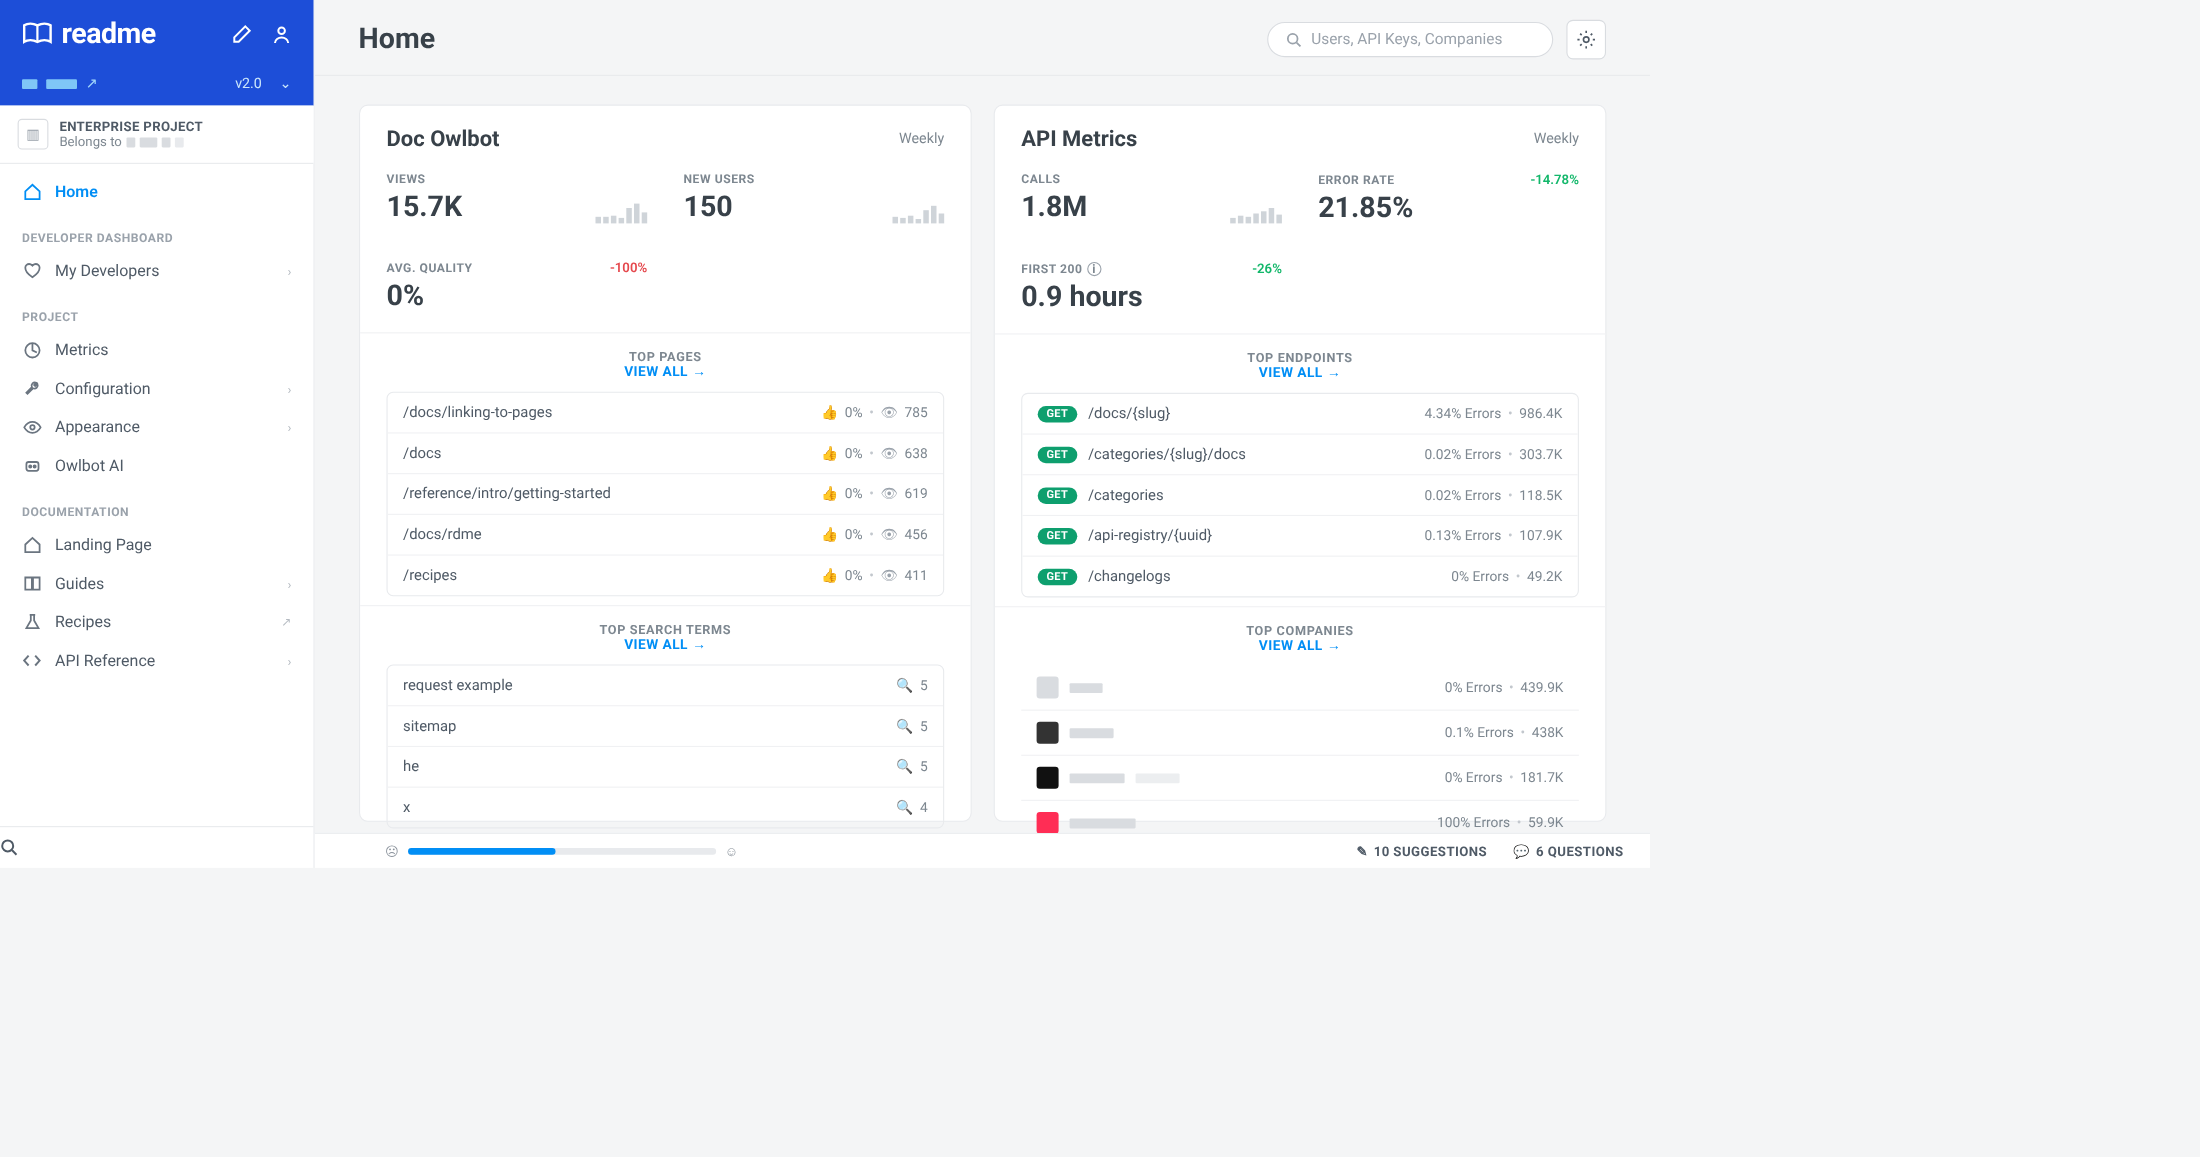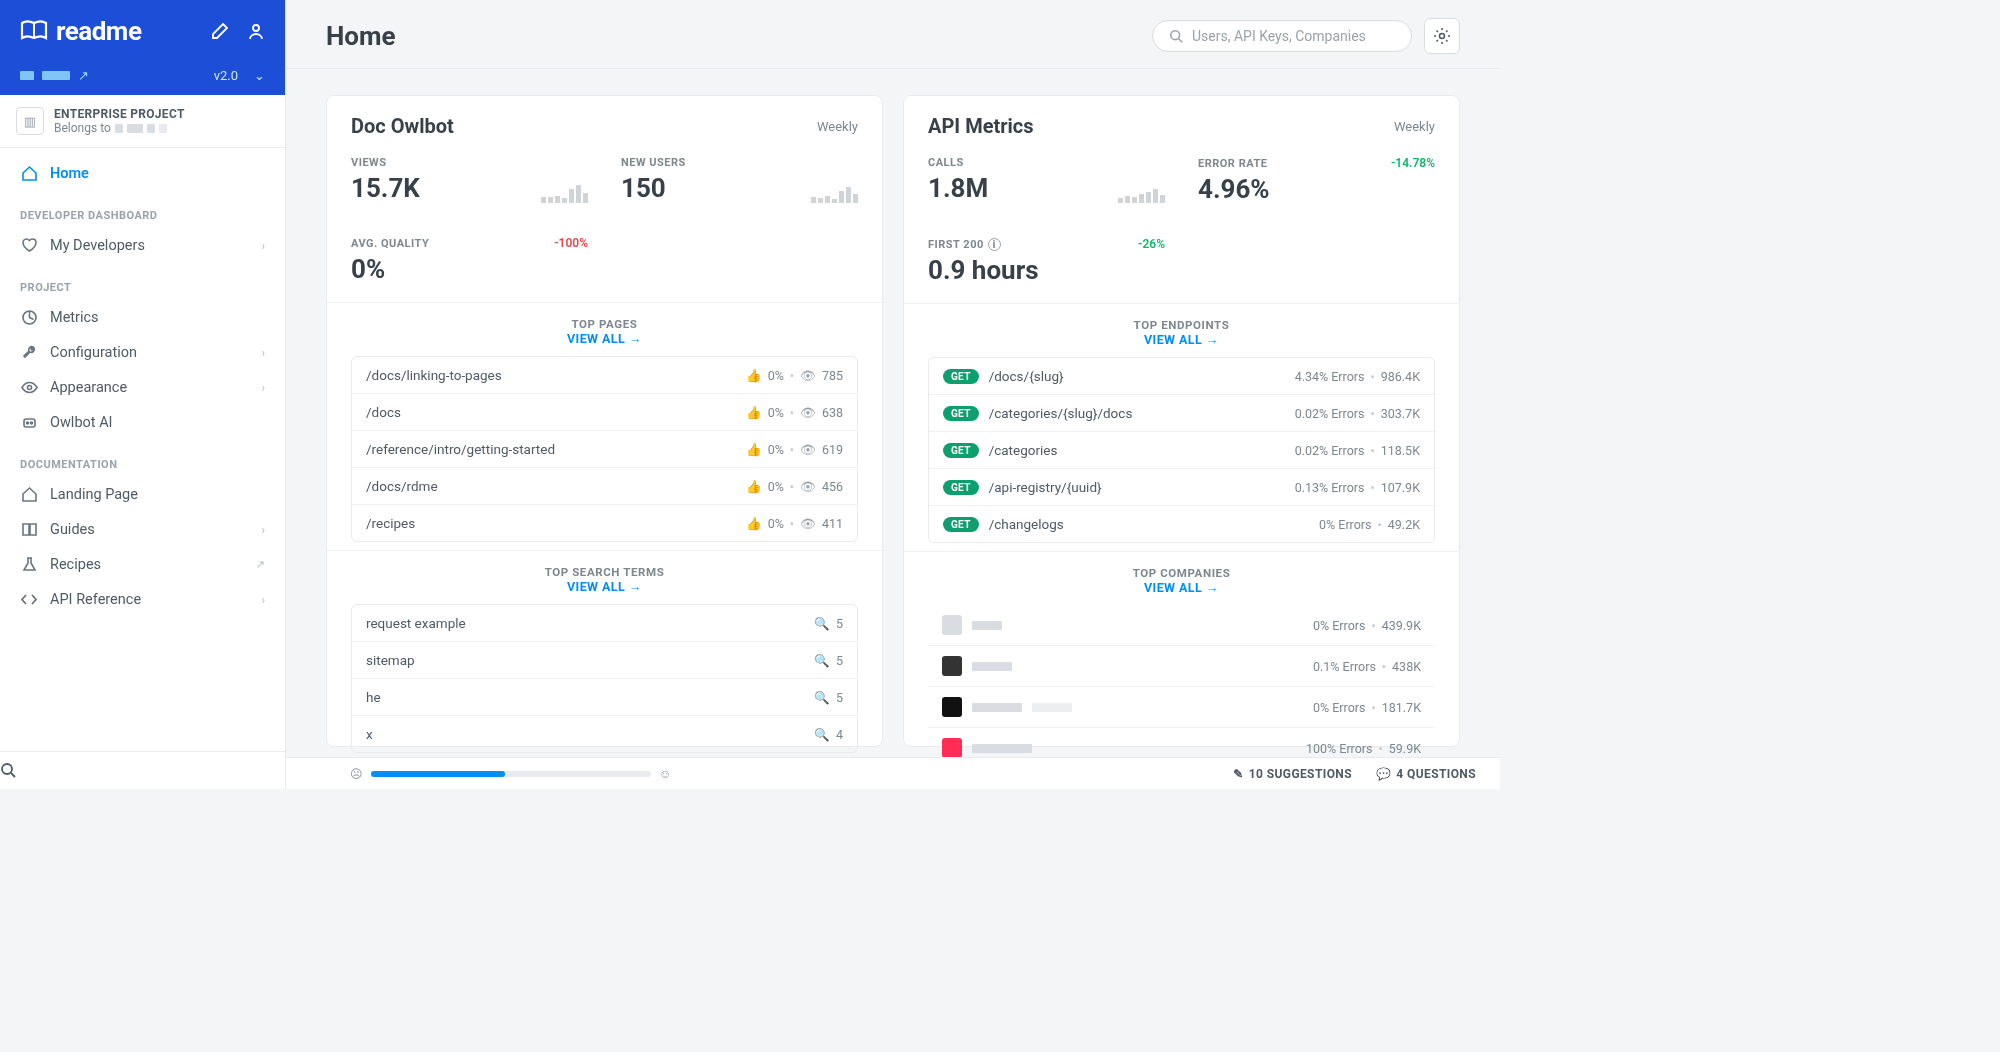--- a/index.html
+++ b/index.html
@@ -474,21 +474,21 @@
                   <span style="height:14px"></span>
                   <span style="height:8px"></span>
                 </div>
             </div>
           </div>
           <div class="metric">
             <div class="metric-top">
                 <div class="metric-label">ERROR RATE</div>
                 <div class="delta-up">-14.78%</div>
               </div>
-            <div class="metric-value">4.96%</div>
+            <div class="metric-value">21.85%</div>
           </div>
           <div class="metric">
             <div class="metric-top">
                 <div class="metric-label">
                   <span>FIRST 200</span> 
                   <span class="info-icon">i</span>
                 </div>
                 <div class="delta-up">-26%</div>
               </div>
             <div class="metric-value">0.9 hours</div>
@@ -627,17 +627,17 @@
             <div class="progress-fill"></div>
           </div>
         <span>☺</span>
       </div>
       <div class="footer-item">
           <span>✎</span>
           <span>10 SUGGESTIONS</span>
         </div>
       <div class="footer-item">
           <span>💬</span>
-          <span>4 QUESTIONS</span>
+          <span>6 QUESTIONS</span>
         </div>
     </div>
   </main>
 </div>
 
 </body></html>

